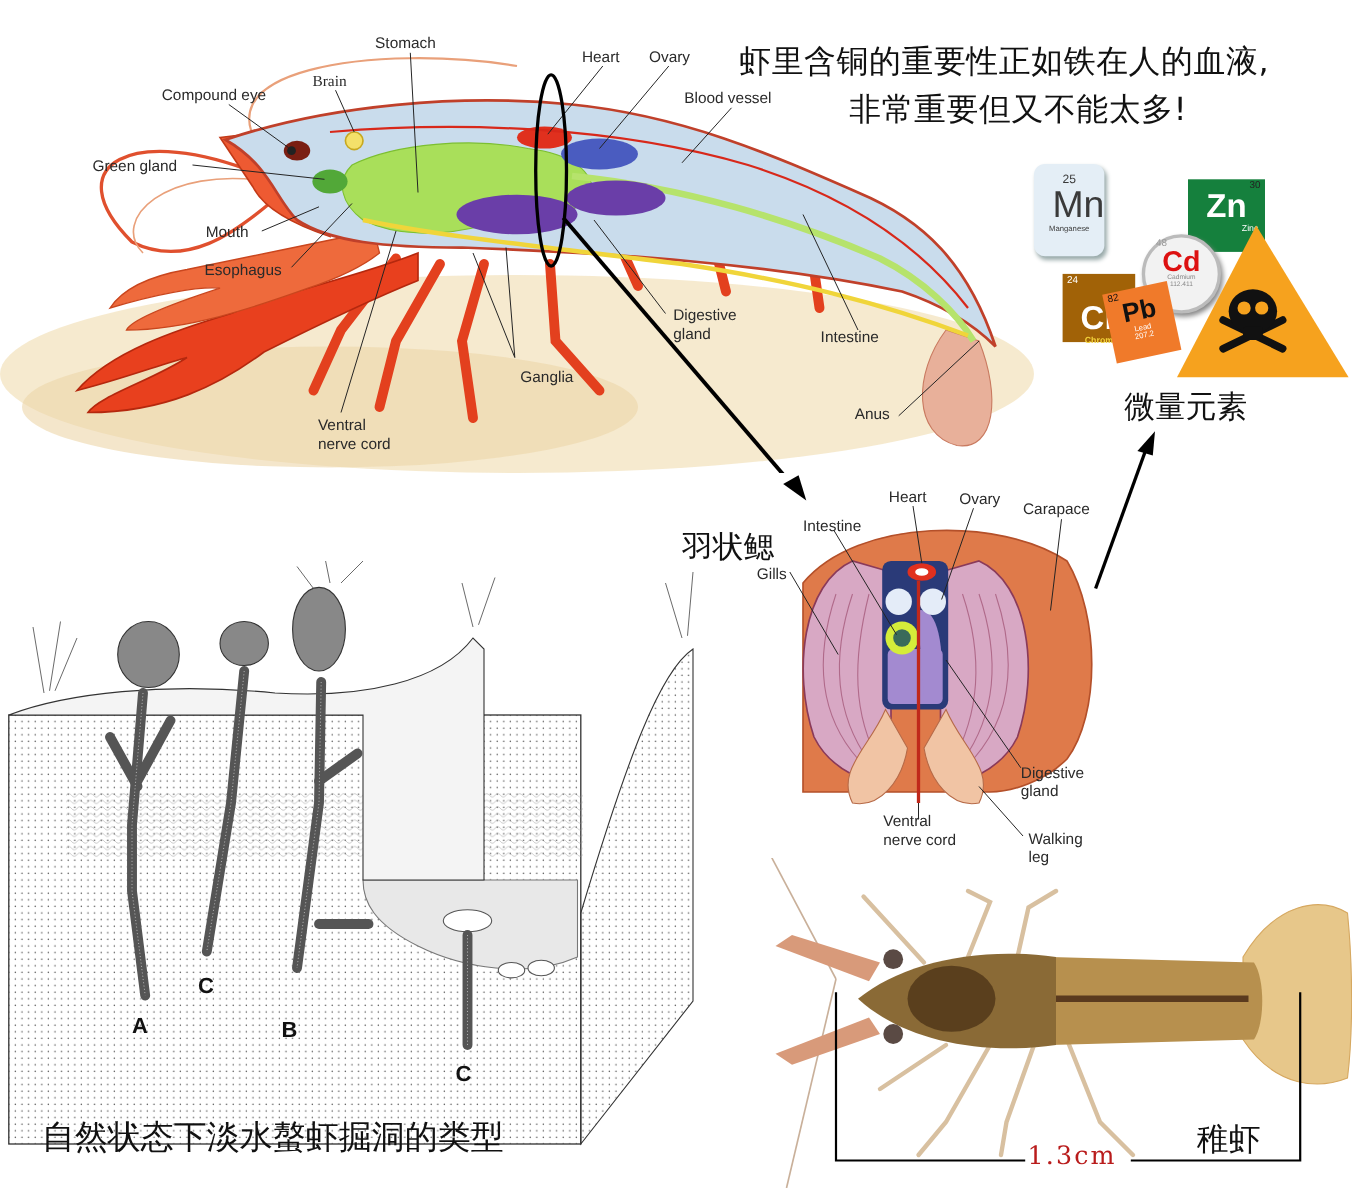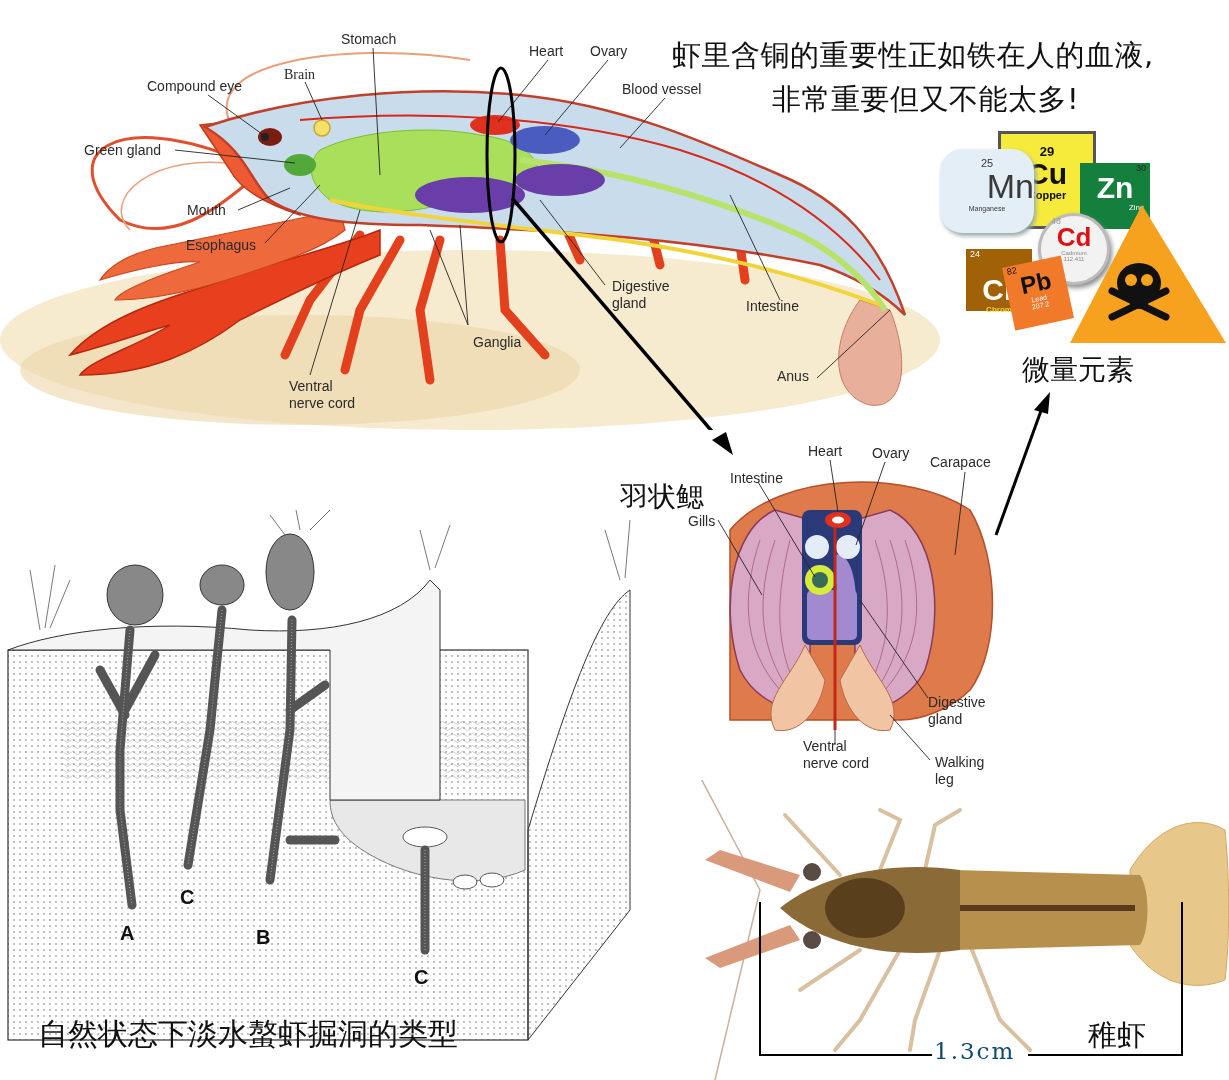--- a/index.html
+++ b/index.html
@@ -112,33 +112,28 @@
     <span>nerve cord</span>
   </span>
   <span class="lbl" style="left:777px;top:368px;">Anus</span>
 </div>
 
 <div class="cjk" style="left:672px;top:36px;font-size:29px;letter-spacing:0.5px;">虾里含铜的重要性正如铁在人的血液,</div>
 <div class="cjk" style="left:772px;top:80px;font-size:29px;letter-spacing:0.5px;">非常重要但又不能太多!</div>
 
 <div class="abs" style="left:930px;top:125px;width:299px;height:270px;">
 
-  <div class="elem" style="left:68px;top:6px;width:92px;height:92px;background:#f6ea3a;border:3px solid #555;color:#111;">
-    <span class="num" style="margin-top:10px;font-weight:bold;">29</span>
-    <span class="sym" style="font-size:30px;">Cu</span>
-    <span class="nm" style="font-weight:bold;font-size:11px;">Copper</span>
-  </div>
 
   <div class="elem" style="left:150px;top:38px;width:70px;height:66px;background:#15803d;color:#fff;">
     <span class="num" style="text-align:right;padding-right:4px;font-size:9px;color:#222;">30</span>
     <span class="sym" style="font-size:30px;">Zn</span>
     <span class="nm" style="text-align:right;padding-right:6px;font-size:8px;">Zinc</span>
   </div>
 
-  <div class="elem" style="left:10px;top:24px;width:94px;height:84px;background:#e4eef6;border-radius:22px;box-shadow:2px 3px 4px #9aa;color:#3a3a3a;">
+  <div class="elem" style="left:10px;top:24px;width:64px;height:84px;background:#e4eef6;border-radius:10px;box-shadow:2px 3px 4px #9aa;color:#3a3a3a;">
     <span class="num" style="margin-top:8px;font-size:11px;">25</span>
     <span class="sym" style="font-size:34px;font-weight:normal;text-align:right;">Mn</span>
     <span class="nm" style="font-size:7px;margin-top:2px;">Manganese</span>
   </div>
 
   <div class="elem" style="left:36px;top:124px;width:66px;height:62px;background:#a16207;color:#fff;">
     <span class="num" style="text-align:left;padding-left:4px;font-size:9px;">24</span>
     <span class="sym" style="font-size:30px;margin-top:16px;">Cr</span>
     <span class="nm" style="color:#f2d23a;font-size:8px;font-weight:bold;">Chrom</span>
     <span class="nm" style="font-size:7px;">51.9</span>
@@ -329,15 +324,15 @@
     <ellipse cx="205" cy="128" rx="40" ry="30" fill="#4e3418" opacity="0.8"></ellipse>
 
     <circle cx="152" cy="92" r="9" fill="#5a4a44"></circle>
     <circle cx="152" cy="160" r="9" fill="#5a4a44"></circle>
 
     <g stroke="#000" stroke-width="2" fill="none">
       <path d="M100,122 L100,275 L272,275"></path>
       <path d="M368,275 L522,275 L522,122"></path>
     </g>
   </svg>
-  <span class="abs" style="left:274px;top:258px;font-family:'DejaVu Serif',serif;font-size:23px;color:#0c4a6e;letter-spacing:2px;">1.3cm</span>
+  <span class="abs" style="left:274px;top:258px;font-family:'DejaVu Serif',serif;font-size:23px;color:#b91c1c;letter-spacing:2px;">1.3cm</span>
   <span class="cjk" style="left:428px;top:236px;font-size:29px;">稚虾</span>
 </div>
 
 </body></html>

